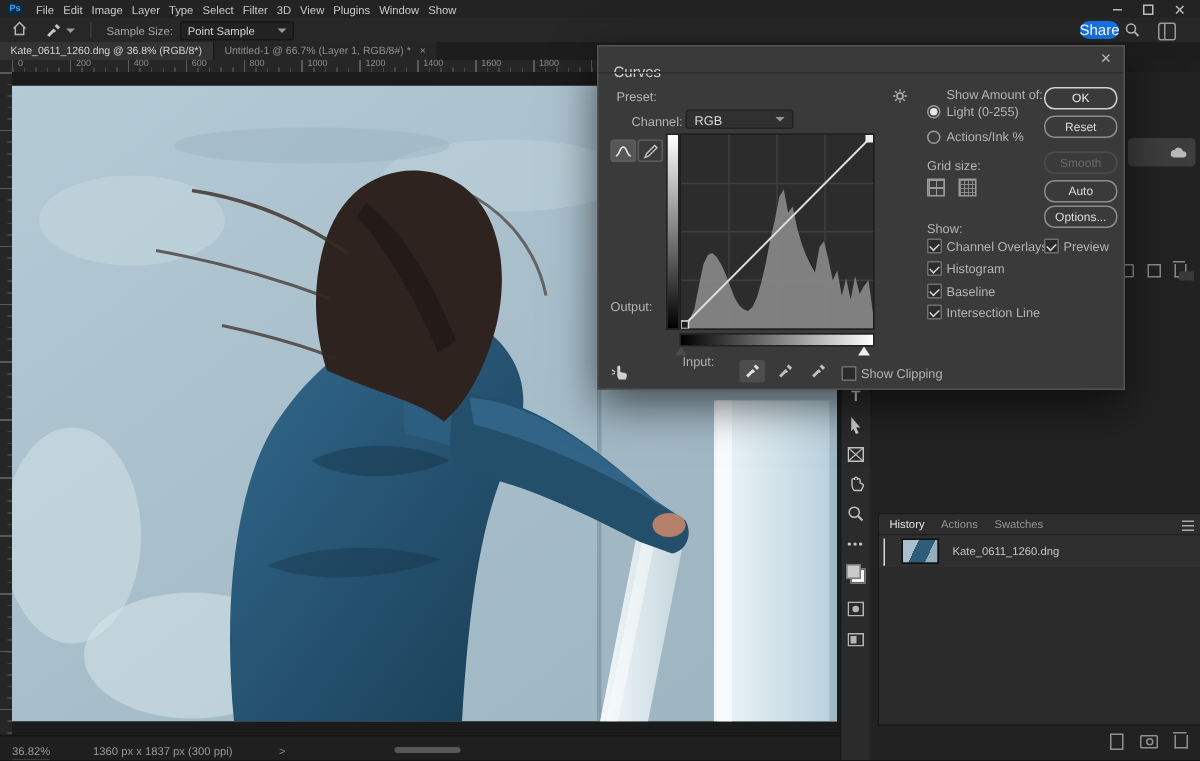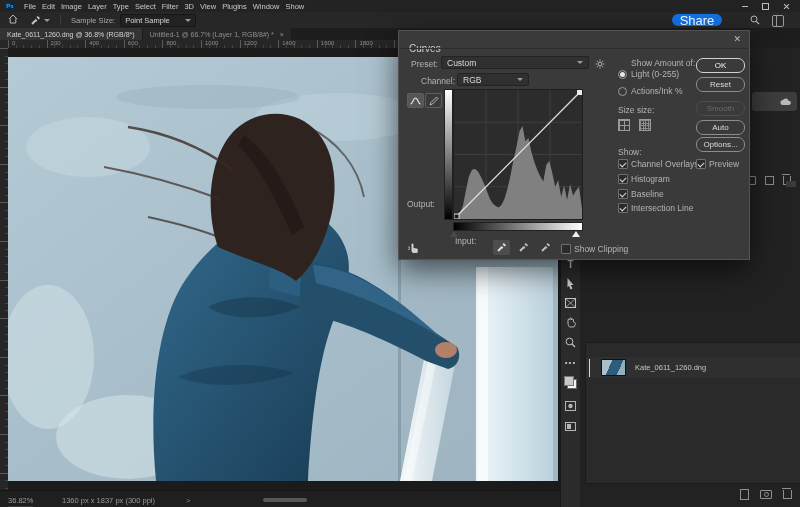--- a/index.html
+++ b/index.html
@@ -22,22 +22,22 @@
   
   .optionsbar{position:absolute;top:12px;left:0;width:800px;height:16px;background:#272727;
               border-bottom:1px solid #191919;display:flex;align-items:center;font-size:7.5px;}
   .ob-home{margin-left:8px;}
   .ob-tool{margin-left:12px;display:flex;align-items:center;}
   .ob-sep{width:1px;height:10px;background:#3c3c3c;margin:0 10px;}
   .ob-label{color:#a8a8a8;margin-right:5px;}
   .ob-select{display:flex;align-items:center;justify-content:space-between;width:66px;height:11px;
              background:#222;border:1px solid #161616;border-radius:2px;padding:0 4px;color:#d5d5d5;}
   .caret{width:0;height:0;border-left:3px solid transparent;border-right:3px solid transparent;border-top:3.5px solid #9a9a9a;}
-  .share-btn{position:absolute;right:78px;top:2px;width:50px;height:12px;border-radius:7px;background:#1473e6;
-             color:#fff;font-size:13px;display:flex;align-items:center;justify-content:center;}
+  .share-btn{position:absolute;right:54px;top:2px;width:26px;height:12px;border-radius:7px;background:#1473e6;
+             color:#fff;font-size:10px;display:flex;align-items:center;justify-content:center;}
   .ob-search{position:absolute;right:40px;top:3px;}
   .ob-workspace{position:absolute;right:16px;top:3px;width:10px;height:10px;border:1px solid #9a9a9a;border-radius:2px;}
   .ob-workspace::before{content:"";position:absolute;left:3px;top:0;width:1px;height:10px;background:#9a9a9a;}
 
   
   .tabbar{position:absolute;top:28px;left:0;width:800px;height:12px;background:#1d1d1d;display:flex;}
   .tab{height:12px;display:flex;align-items:center;padding:0 7px;font-size:7px;white-space:nowrap;}
   .tab.active{background:#333333;color:#d2d2d2;}
   .tab.inactive{background:#262626;color:#8f8f8f;border-left:1px solid #1a1a1a;}
   .tab .tab-close{margin-left:6px;color:#8f8f8f;}
@@ -337,20 +337,26 @@
         </svg>
     </div>
     <div class="frag-icons">
       <span class="mini-folder"></span>
       <span class="mini-square"></span>
       <span class="mini-trash"></span>
     </div>
     <div class="frag-tab"></div>
 
     <div class="history">
+      <div class="history-header">
+        <span class="htab-active">History</span>
+        <span class="htab">Actions</span>
+        <span class="htab">Swatches</span>
+        <span class="panel-menu"></span>
+      </div>
       <div class="hrow1">
         <span class="hcheck"><span class="check"></span></span>
         <span class="hthumb"></span>
         <span class="hlabel">Kate_0611_1260.dng</span>
       </div>
     </div>
 
     <div class="hist-footer">
       <span class="fi-page"></span>
       <span class="fi-cam"></span>
@@ -364,24 +370,20 @@
     <span class="sb-chev">&gt;</span>
     <span class="sb-scroll"></span>
   </div>
 
   <div class="dialog">
     <span class="dlg-title">Curves</span>
     <span class="dlg-close">✕</span>
     <div class="dlg-divider"></div>
 
     <span class="dlg-label" style="left:12px;top:28px">Preset:</span>
-    <div class="dlg-select" style="left:42px;top:25px;width:148px">
-      <span>Custom</span>
-      <span class="caret"></span>
-    </div>
     <span class="gear">
       <svg width="10" height="10" viewBox="0 0 10 10">
           <circle cx="5" cy="5" r="2" fill="none" stroke="#b5b5b5"></circle>
           <path d="M5 0.5 V2 M5 8 V9.5 M0.5 5 H2 M8 5 H9.5 M1.8 1.8 L2.9 2.9 M7.1 7.1 L8.2 8.2 M8.2 1.8 L7.1 2.9 M2.9 7.1 L1.8 8.2" stroke="#b5b5b5" stroke-width="0.9"></path>
         </svg>
     </span>
 
     <span class="dlg-label" style="left:22px;top:45px">Channel:</span>
     <div class="dlg-select" style="left:58px;top:42px;width:72px">
       <span>RGB</span>
@@ -449,21 +451,21 @@
     </div>
     <span class="cb" style="left:162px;top:213px"></span>
     <span class="dlg-label" style="left:175px;top:213px">Show Clipping</span>
 
     <span class="dlg-label" style="left:232px;top:27px">Show Amount of:</span>
     <span class="radio sel" style="left:219px;top:39px"></span>
     <span class="dlg-label" style="left:232px;top:38px">Light  (0-255)</span>
     <span class="radio" style="left:219px;top:56px"></span>
     <span class="dlg-label" style="left:232px;top:55px">Actions/Ink %</span>
 
-    <span class="dlg-label" style="left:219px;top:74px">Size size:</span>
+    <span class="dlg-label" style="left:219px;top:74px">Grid size:</span>
     <span class="grid-icon coarse" style="left:219px;top:88px"></span>
     <span class="grid-icon fine" style="left:240px;top:88px"></span>
 
     <span class="dlg-label" style="left:219px;top:116px">Show:</span>
     <span class="cb" style="left:219px;top:128px">
         <span class="check"></span>
       </span>
     <span class="dlg-label" style="left:232px;top:128px">Channel Overlays</span>
     <span class="cb" style="left:219px;top:143px">
         <span class="check"></span>

